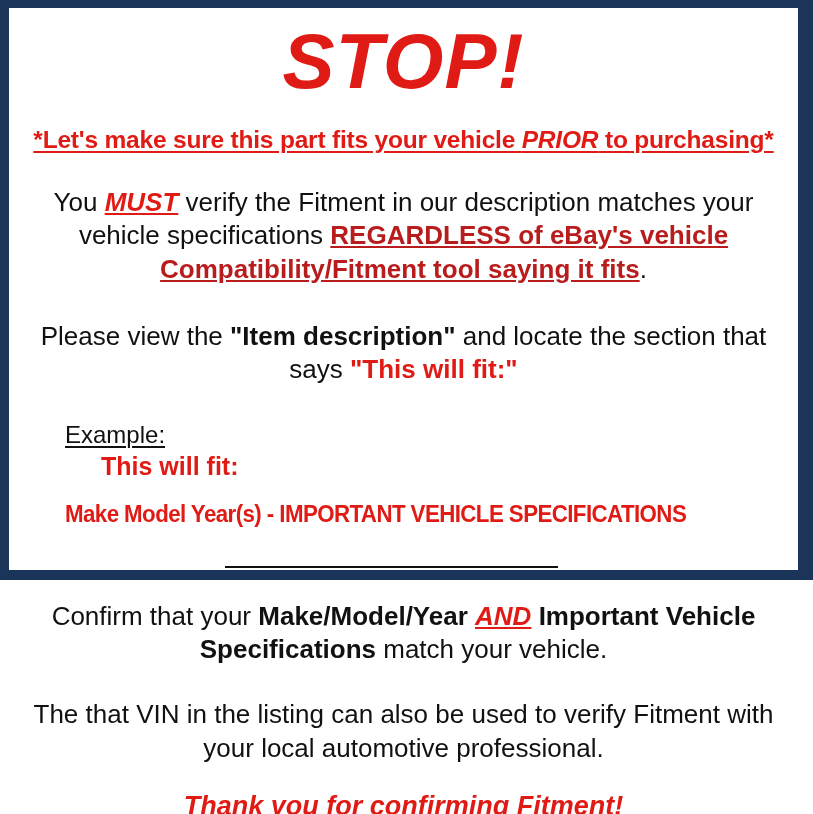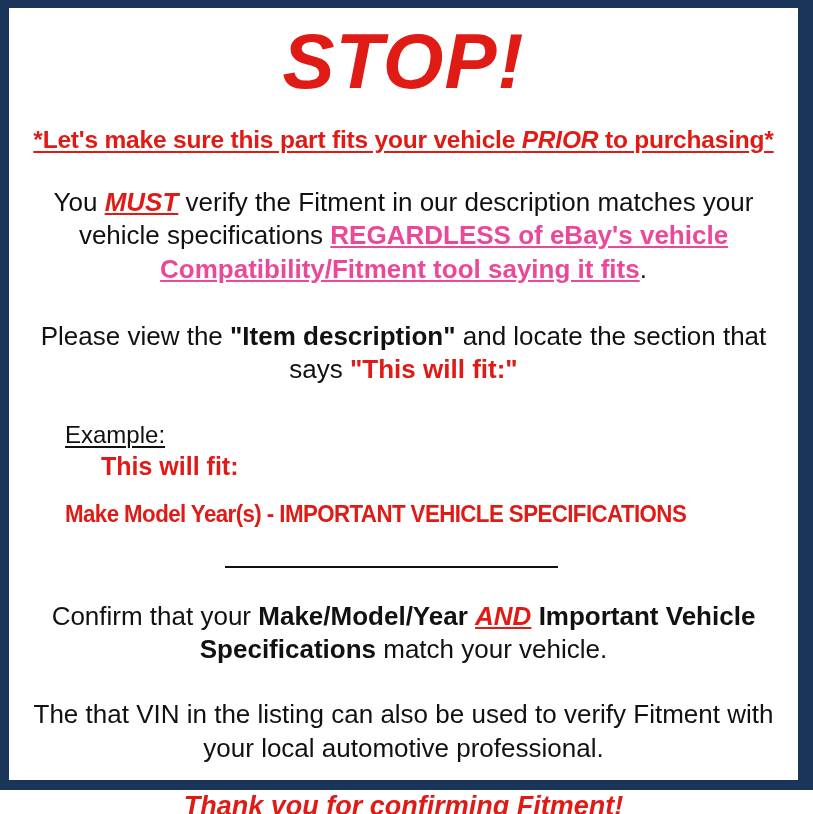--- a/index.html
+++ b/index.html
@@ -10,21 +10,21 @@
   body {
     width: 813px;
     height: 814px;
     font-family: "Liberation Sans", sans-serif;
     overflow: hidden;
   }
 
   .notice-frame {
     box-sizing: border-box;
     width: 813px;
-    height: 790px;
+    height: 580px;
     background: #ffffff;
     border-top: 8px solid #1b3459;
     border-bottom: 10px solid #1b3459;
     border-left: 9px solid #1b3459;
     border-right: 15px solid #1b3459;
     position: relative;
   }
 
   .notice-body {
     box-sizing: border-box;
@@ -74,21 +74,21 @@
 
   .em-red-u {
     color: #e01b15;
     font-weight: bold;
     font-style: italic;
     text-decoration: underline;
     text-underline-offset: 2px;
     text-align: right;
   }
   .em-red-bu {
-    color: #ec4899;
+    color: #b91c1c;
     font-weight: bold;
     text-decoration: underline;
     text-underline-offset: 2px;
   }
   .em-blk-b {
     color: #111111;
     font-weight: bold;
   }
   .em-red-b {
     color: #e01b15;

